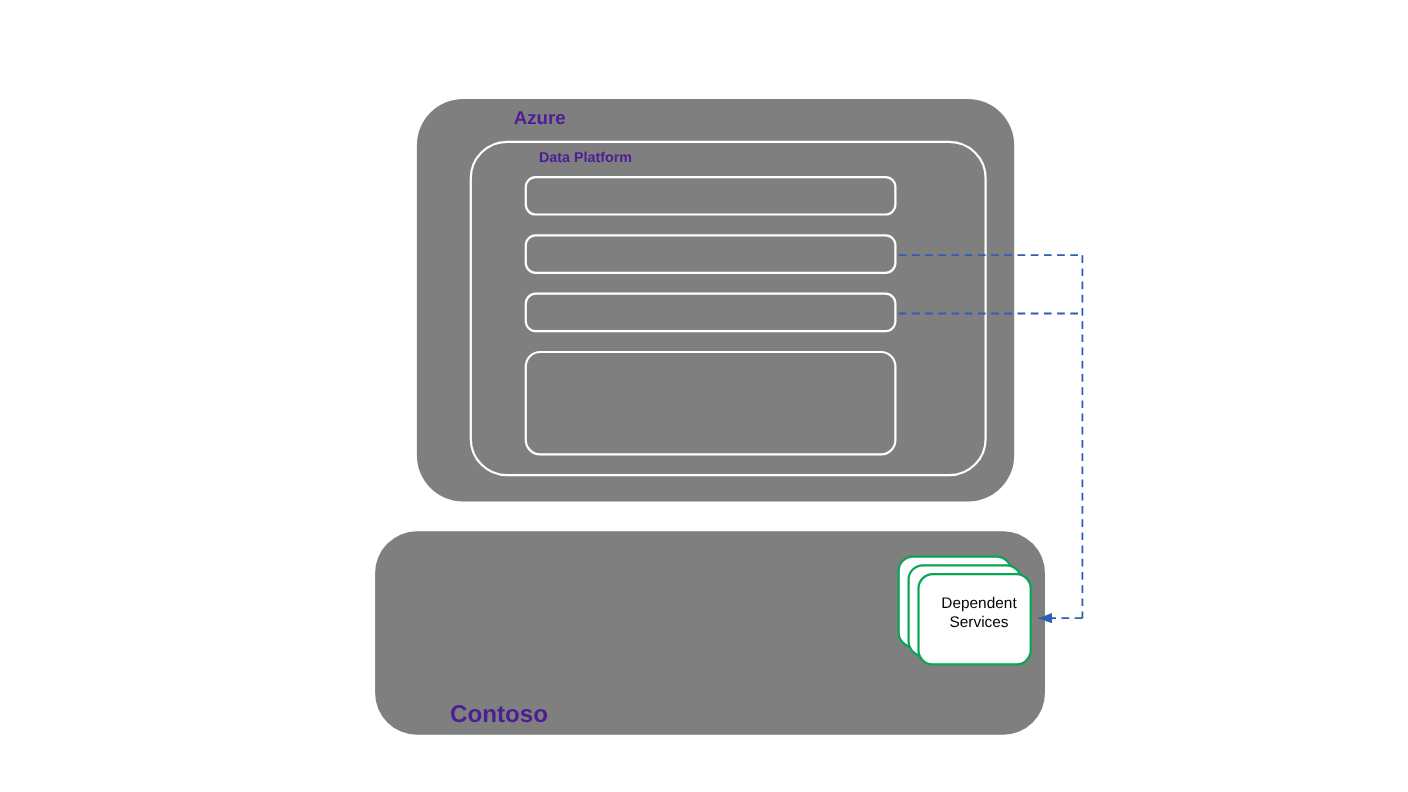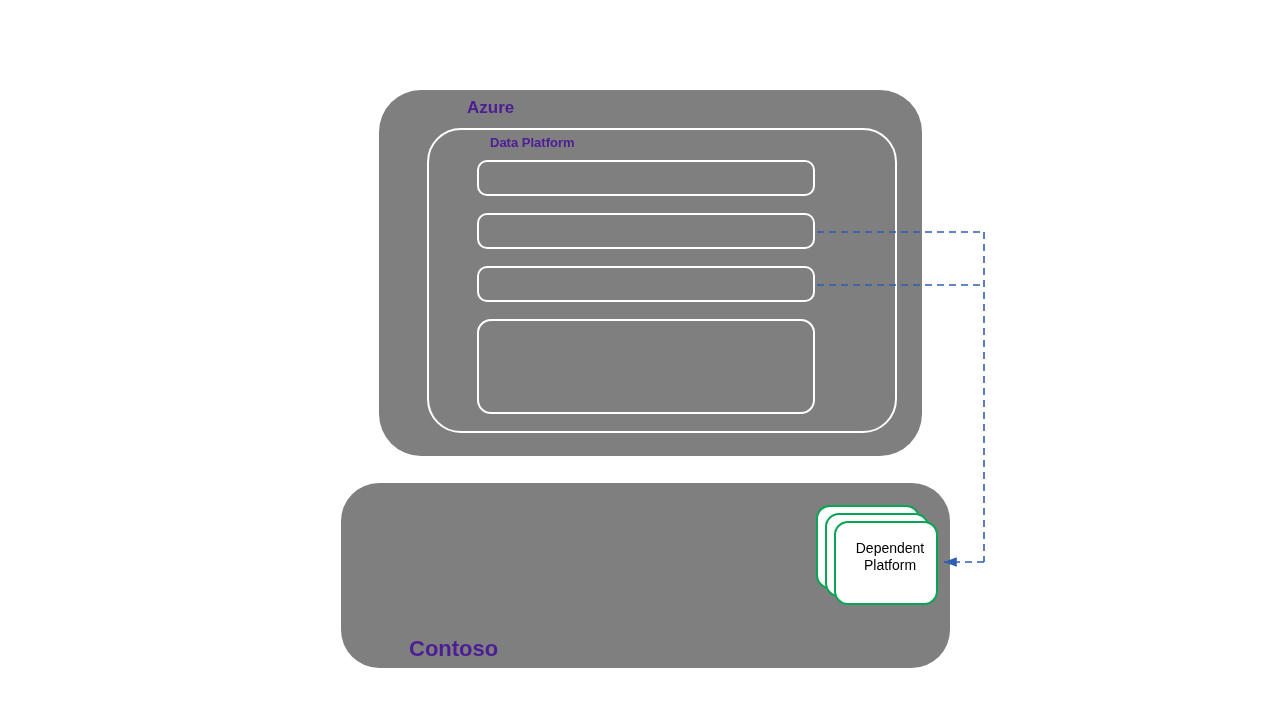--- a/index.html
+++ b/index.html
@@ -102,21 +102,21 @@
 <div id="slot-big" class="box outline-white"></div>
 
 <div id="contoso-box" class="box grey-fill"></div>
 <div id="contoso-label" class="label">Contoso</div>
 
 <div id="card-back" class="card"></div>
 <div id="card-mid" class="card"></div>
 <div id="card-front" class="card"></div>
 <div id="dep-text">
   <span>Dependent</span><br>
-  <span>Platform</span>
+  <span>Services</span>
 </div>
 
 <svg id="conn">
   <defs>
     <marker id="arrow" markerWidth="10" markerHeight="10" refX="8" refY="3" orient="auto">
       <path d="M0,0 L8,3 L0,6 Z" fill="#2e5fb3"></path>
     </marker>
   </defs>
 
   <path d="M 817 232 L 984 232" stroke="#2e5fb3" stroke-width="1.6" stroke-dasharray="7 5" fill="none"></path>

